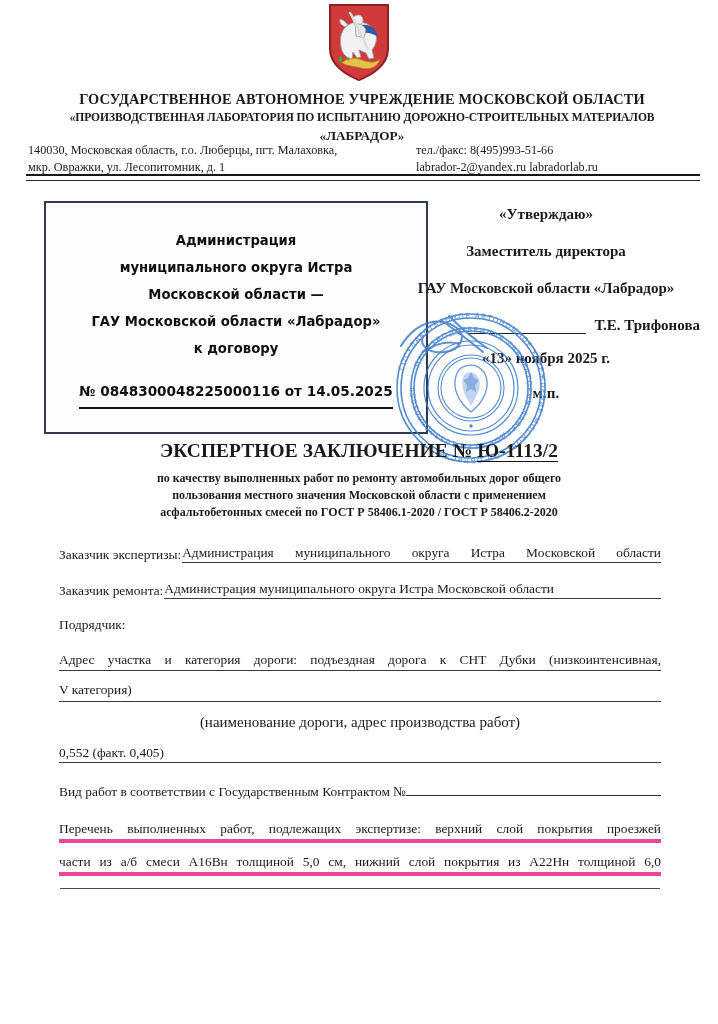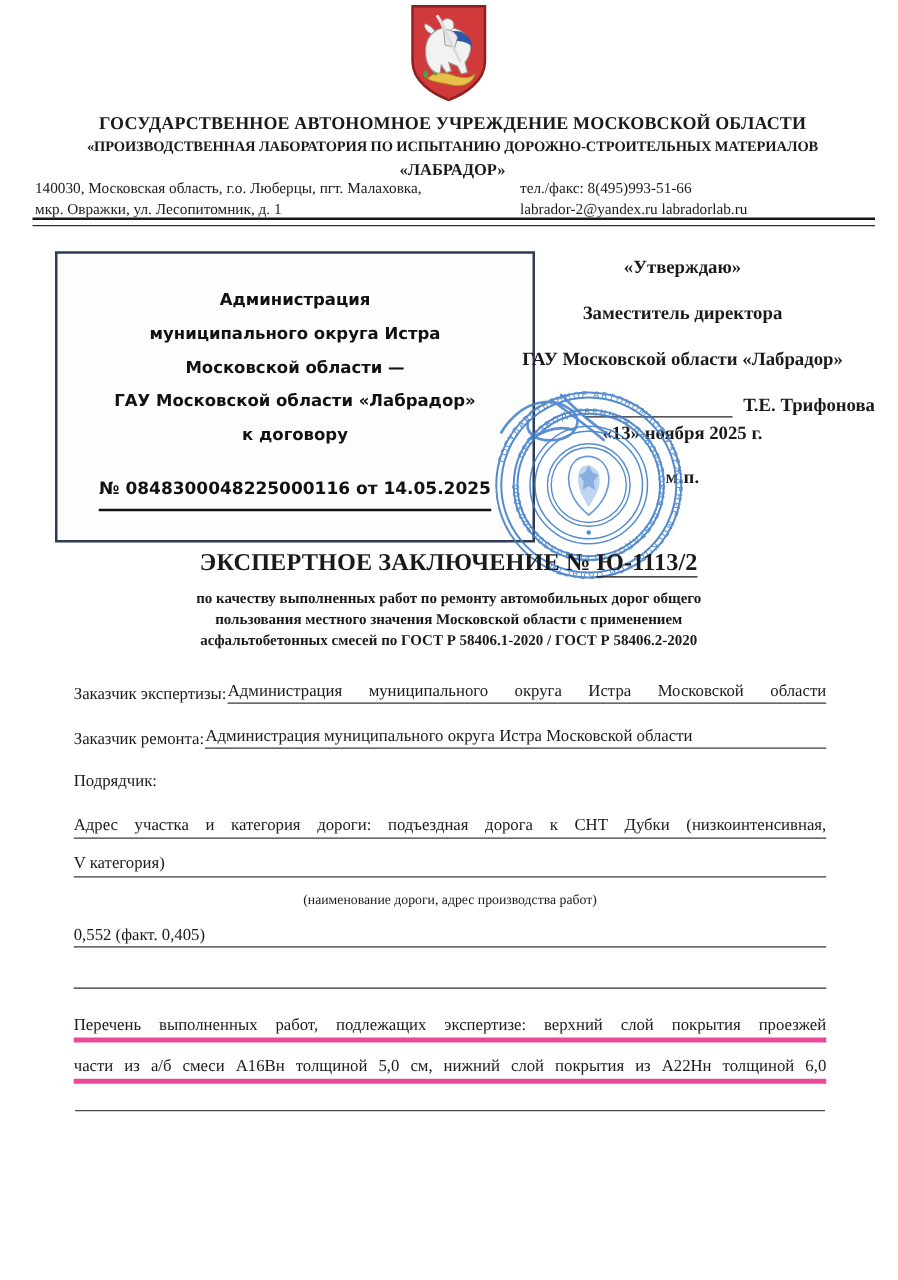--- a/index.html
+++ b/index.html
@@ -137,21 +137,21 @@
     font-weight: bold;
     font-size: 15px;
     line-height: 1.2;
   }
   .approve-box .row { margin-bottom: 19px; white-space: nowrap; }
   .approve-sign {
     display: flex;
     align-items: flex-end;
     justify-content: flex-end;
     gap: 9px;
-    margin-bottom: 4px;
+    margin-bottom: 15px;
   }
   .sign-line {
     flex: 0 0 118px;
     border-bottom: 1.4px solid #222;
     height: 15px;
   }
   .approve-date { margin-bottom: 17px; }
   .approve-mp { letter-spacing: 0.2px; }
 
   
@@ -238,21 +238,21 @@
   .field-block .jrow.last {
     text-align: left;
     text-align-last: left;
   }
   .field-block .jrow.last .tail {
     display: inline-block;
   }
 
   .caption-center {
     text-align: center;
-    font-size: 11px;
+    font-size: 15px;
     margin: 4px 0 14px 0;
   }
 
   .field-contract {
     display: flex;
     align-items: baseline;
     margin-bottom: 20px;
   }
   .field-contract .label { white-space: nowrap; }
   .field-contract .blank {
@@ -447,20 +447,21 @@
 
     <div class="caption-center">(наименование дороги, адрес производства работ)</div>
 
     <div class="field">
       <div class="fieldline">
         <span class="value left">0,552 (факт. 0,405)</span>
       </div>
     </div>
 
     <div class="field-contract">
+      <span class="label">Вид работ в соответствии с Государственным Контрактом №</span>
       <span class="blank"></span>
     </div>
 
     <div class="works-list">
       <div class="wrow">Перечень выполненных работ, подлежащих экспертизе: верхний слой покрытия проезжей</div>
       <div class="wrow">части из а/б смеси А16Вн толщиной 5,0 см, нижний слой покрытия из А22Нн толщиной 6,0</div>
     </div>
 
   </div>
 

